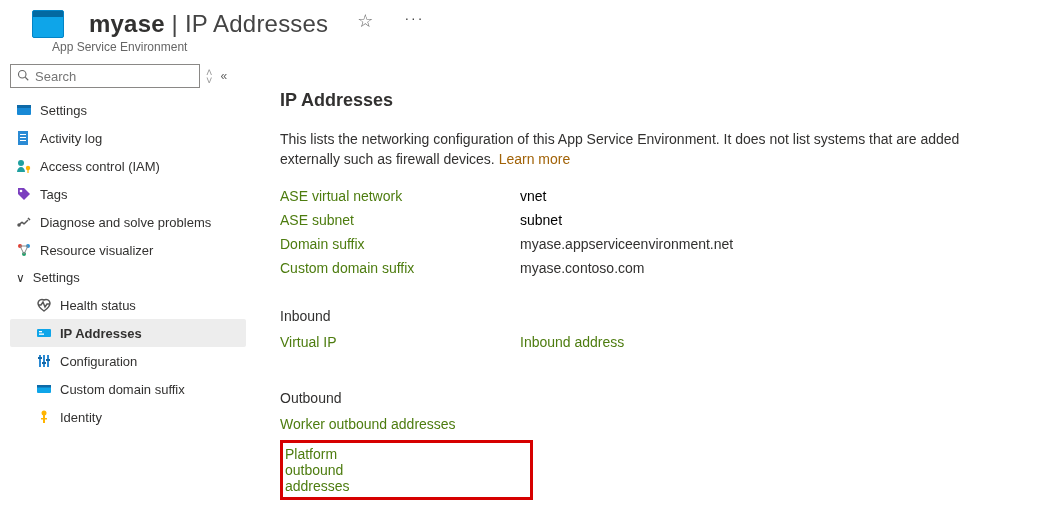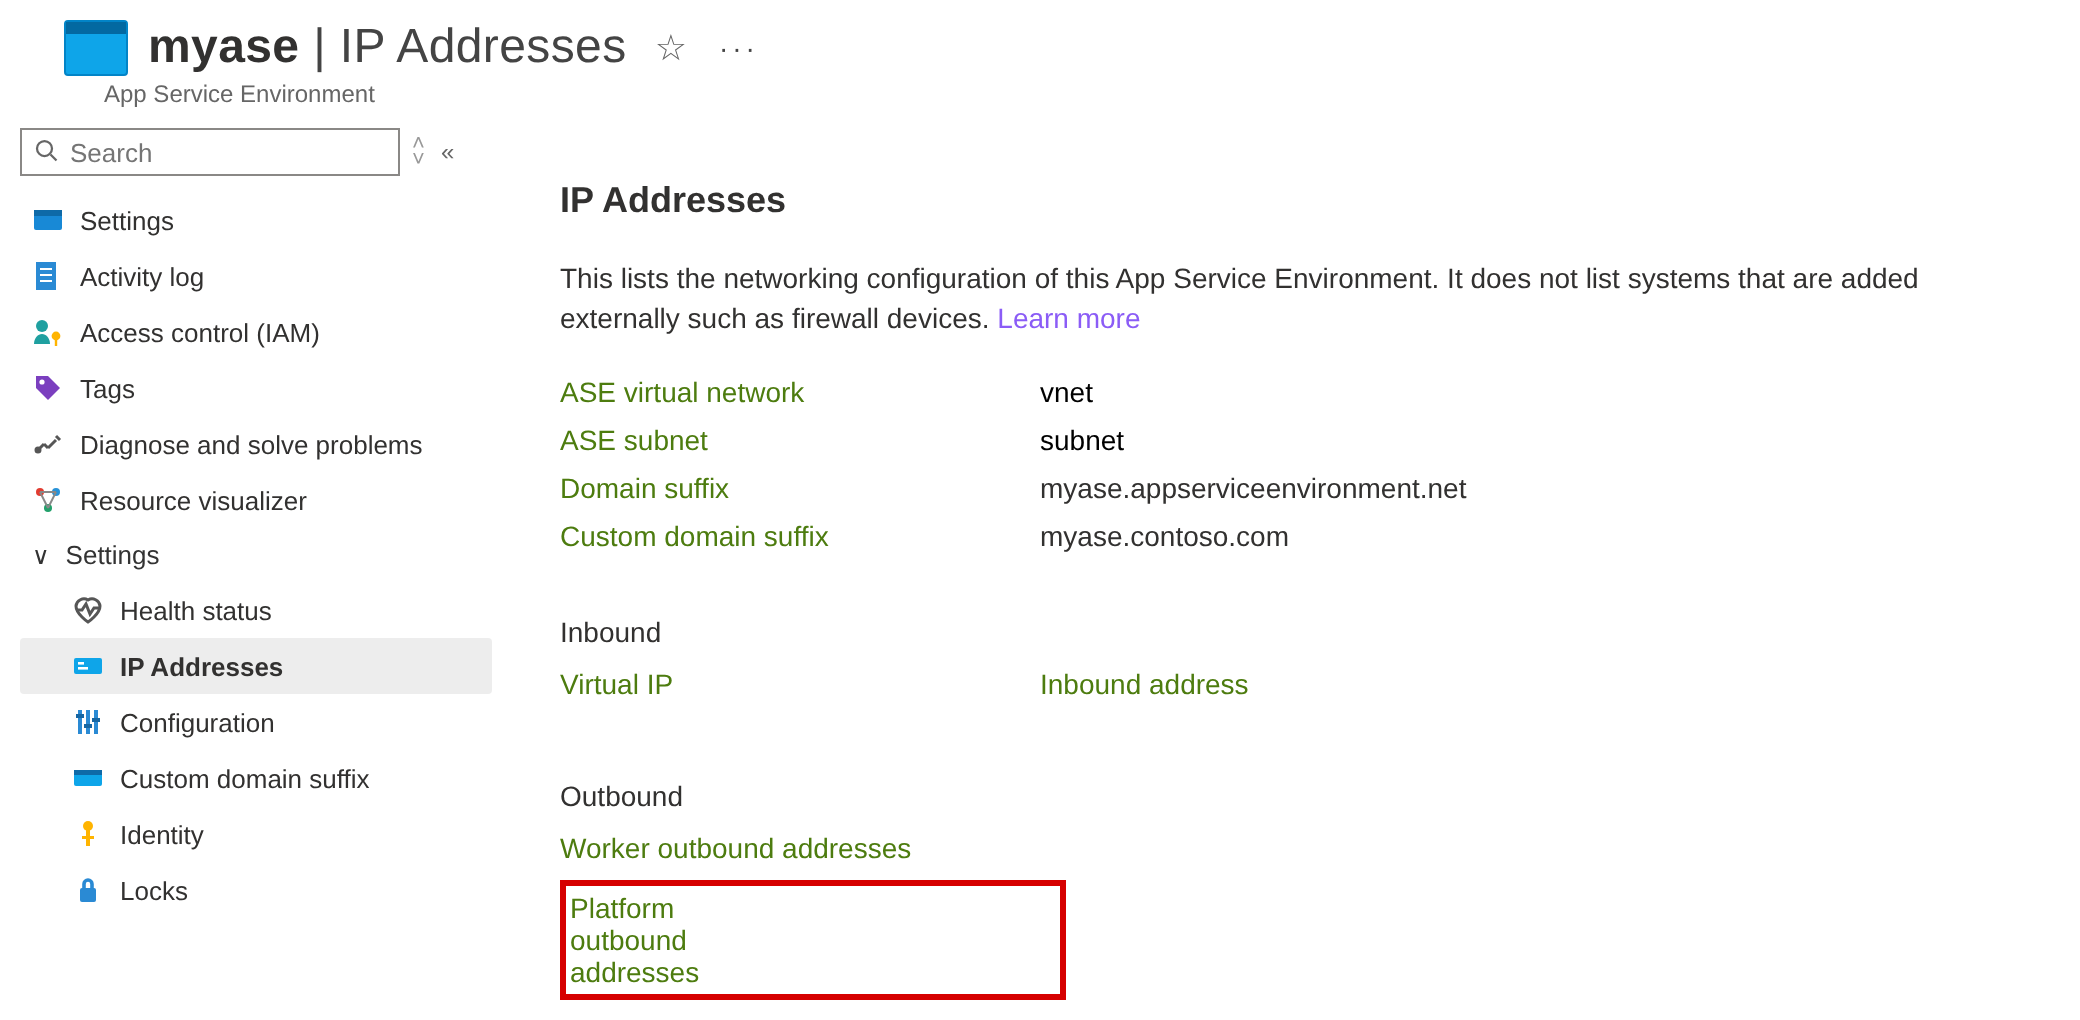--- a/index.html
+++ b/index.html
@@ -10,23 +10,23 @@
     font-family: "Segoe UI", Arial, sans-serif;
     font-size: 13px;
     color: #323130;
     background: #ffffff;
     overflow: hidden;
   }
 
   
   .titlebar {
     display: flex;
-    align-items: center;
+    align-items: flex-start;
     margin: 10px 0 2px 10px;
-    gap: 10px;
+    gap: 25px;
     padding-left: 22px;
   }
   .res-icon {
     width: 30px;
     height: 26px;
     background: #0ea5e9;
     border: 1px solid #0284c7;
     border-radius: 2px;
     position: relative;
   }
@@ -167,21 +167,21 @@
     font-size: 18px;
     font-weight: 700;
   }
   .desc {
     font-size: 14px;
     line-height: 1.45;
     max-width: 740px;
     margin: 0 0 18px 0;
   }
   .desc a {
-    color: #8b5cf6;
+    color: #a16207;
     text-decoration: none;
     cursor: pointer;
   }
   .kv {
     display: grid;
     grid-template-columns: 240px 1fr;
     row-gap: 8px;
     font-size: 14px;
   }
   .kv .k { color: #4d7c0f; }
@@ -355,29 +355,20 @@
       <li class="indent">
         <span class="ico c-orange">
           <svg width="16" height="16" viewBox="0 0 16 16">
               <circle cx="8" cy="4" r="2.5" fill="#ffb400"></circle>
               <rect x="7" y="6" width="2" height="8" fill="#ffb400"></rect>
               <rect x="5" y="9" width="6" height="1.5" fill="#ffb400"></rect>
             </svg>
         </span>
         <span>Identity</span>
       </li>
-      <li class="indent">
-        <span class="ico c-blue">
-          <svg width="16" height="16" viewBox="0 0 16 16">
-              <rect x="4" y="7" width="8" height="7" rx="1" fill="#2a8ad4"></rect>
-              <path d="M6 7V5a2 2 0 0 1 4 0v2" fill="none" stroke="#2a8ad4" stroke-width="1.8"></path>
-            </svg>
-        </span>
-        <span>Locks</span>
-      </li>
     </ul>
   </div>
 
   <div class="main">
     <h2 class="page">IP Addresses</h2>
 
     <p class="desc">
       <span>This lists the networking configuration of this App Service Environment. It does not list systems that are added externally such as firewall devices.</span>
       <a>Learn more</a>
     </p>

